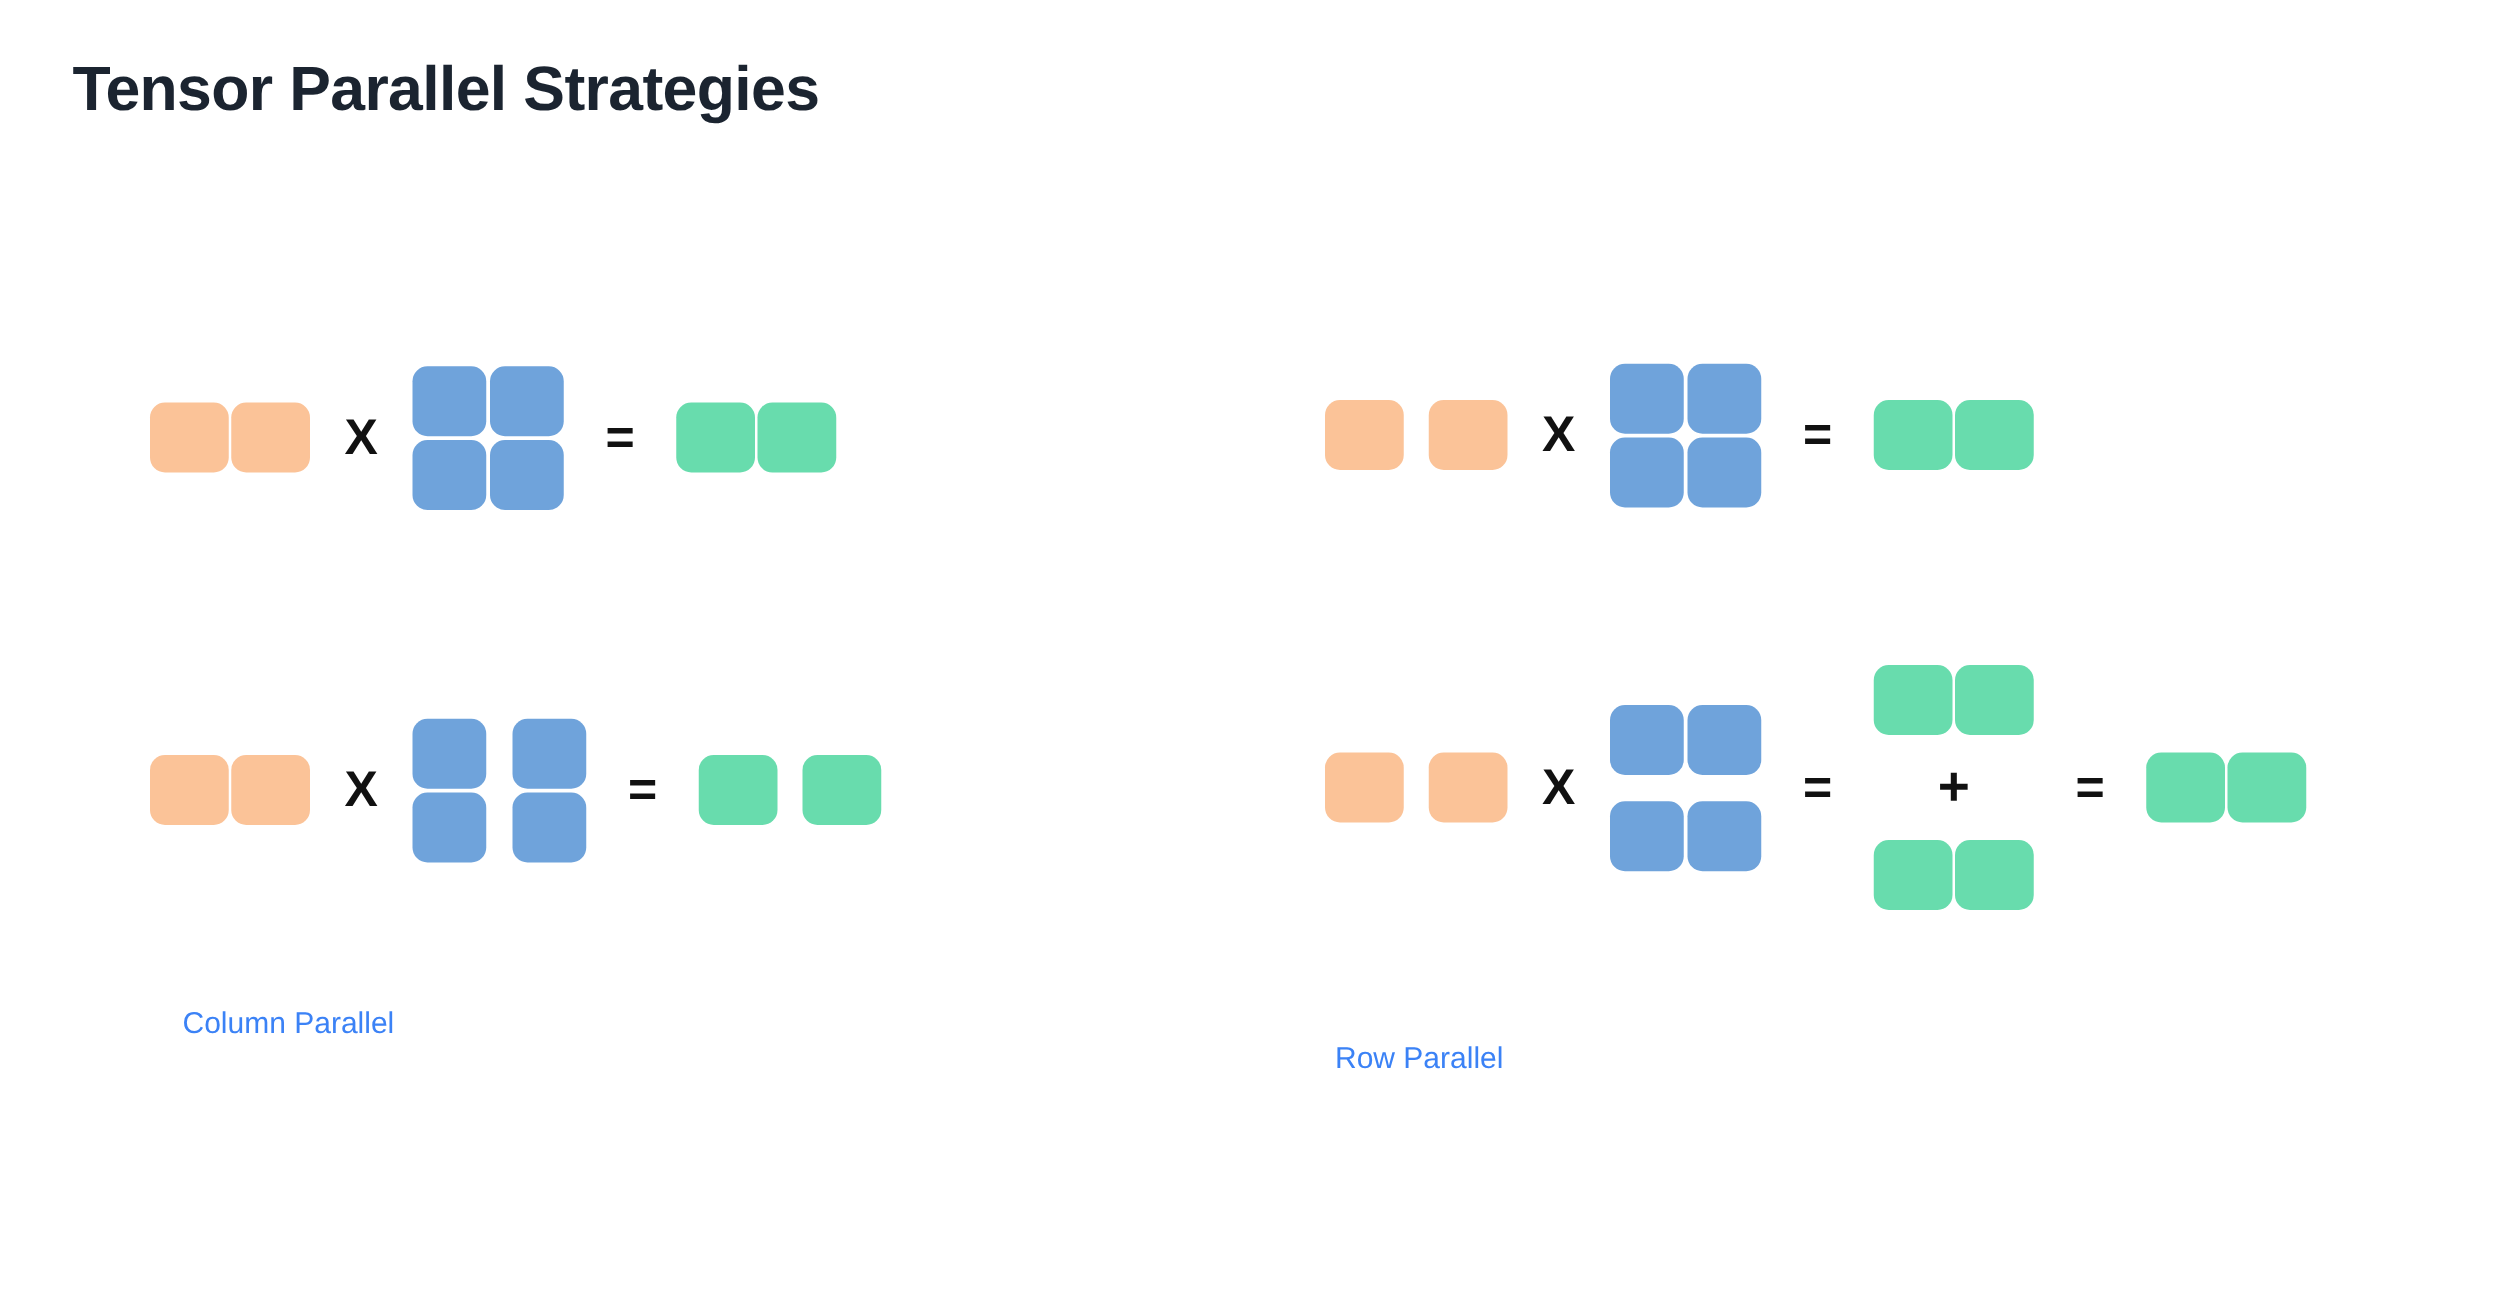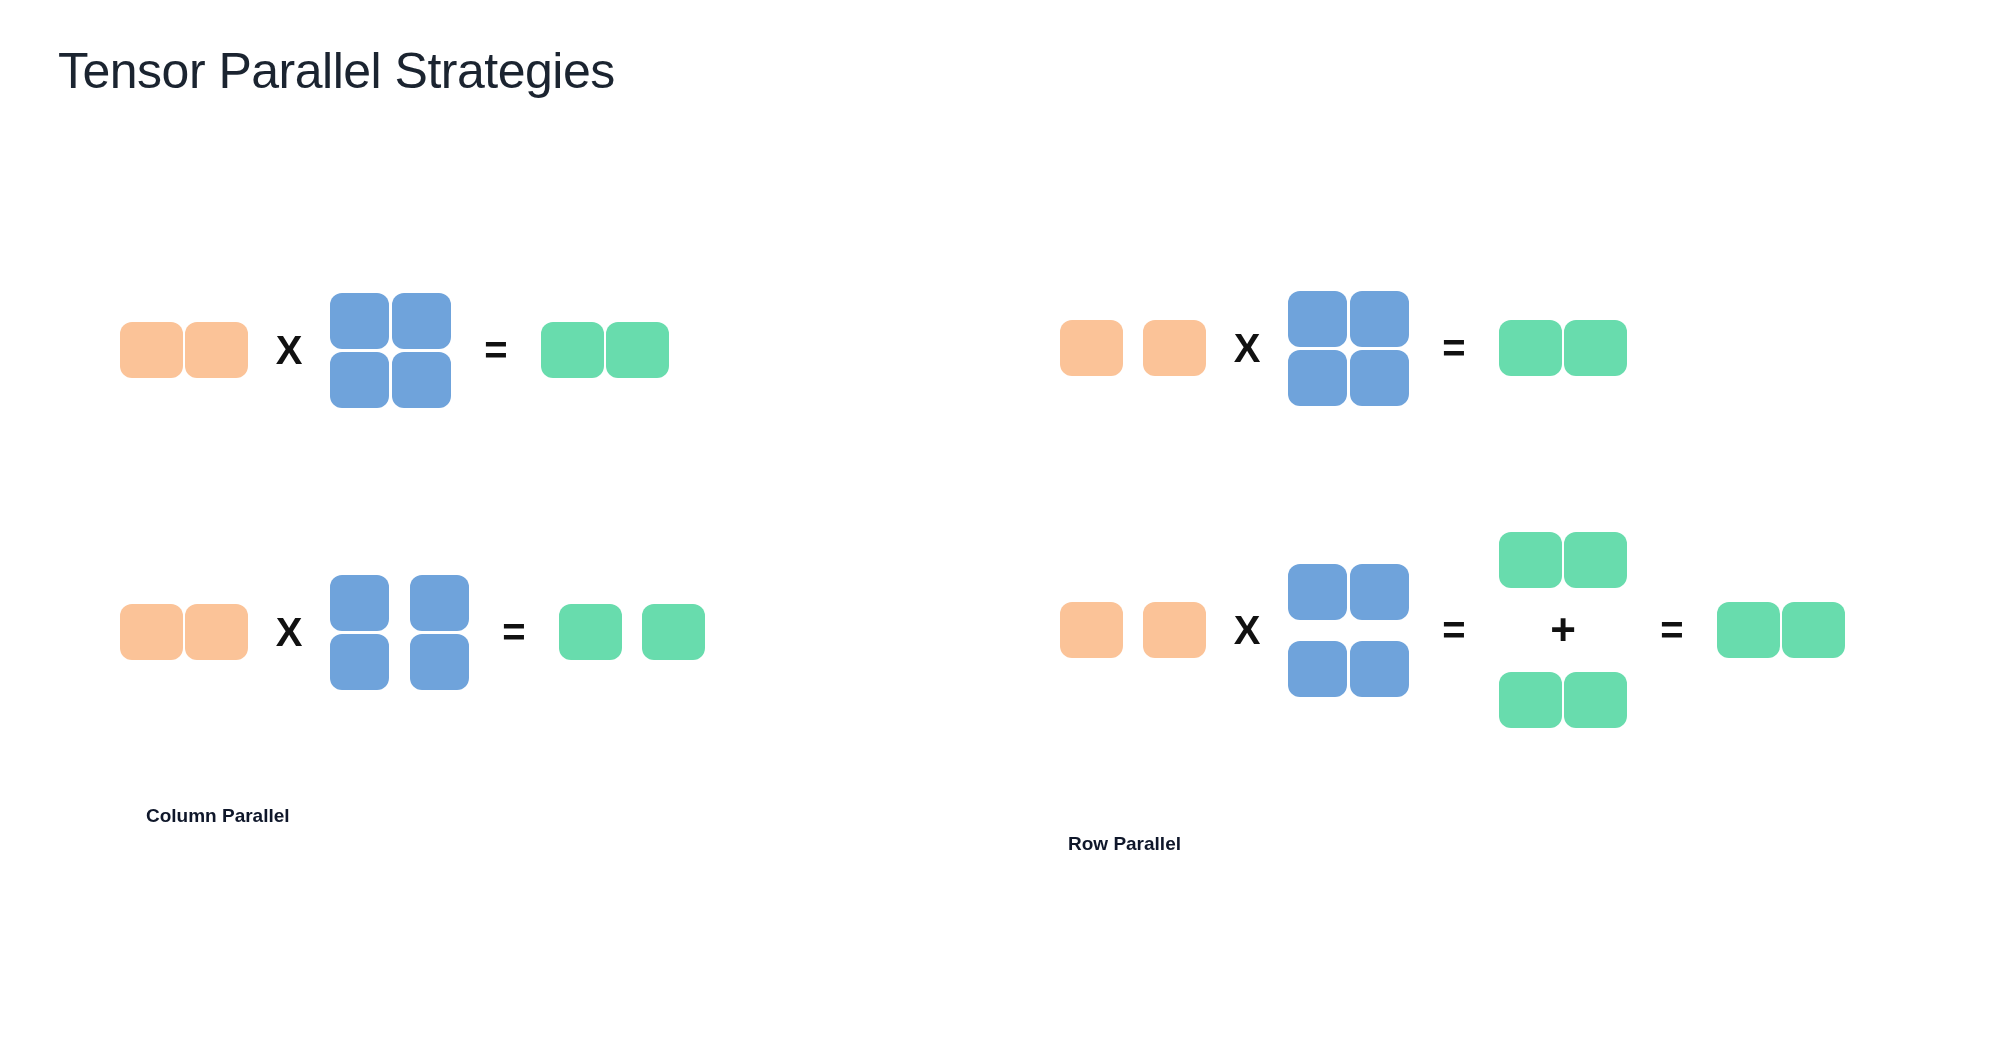--- a/index.html
+++ b/index.html
@@ -15,21 +15,21 @@
     overflow: hidden;
     position: relative;
   }
 
   
   .page-title {
     position: absolute;
     left: 58px;
     top: 44px;
     font-size: 50px;
-    font-weight: normal;
+    font-weight: bold;
     color: #1b2430;
     letter-spacing: -0.5px;
     line-height: 1.1;
     white-space: nowrap;
   }
 
   
   .panel {
     position: absolute;
   }
@@ -107,23 +107,23 @@
     align-items: center;
     gap: 20px;
   }
   .partial-stack .op-plus {
     line-height: 1;
   }
 
   
   .caption {
     position: absolute;
-    font-size: 19px;
-    font-weight: bold;
-    color: #0f172a;
+    font-size: 24px;
+    font-weight: normal;
+    color: #3b82f6;
     white-space: nowrap;
   }
   .caption.left-cap  { left: 146px;  top: 805px; }
   .caption.right-cap { left: 1068px; top: 833px; }
 </style>
 </head>
 <body>
 
 <div class="page-title">Tensor Parallel Strategies</div>
 

